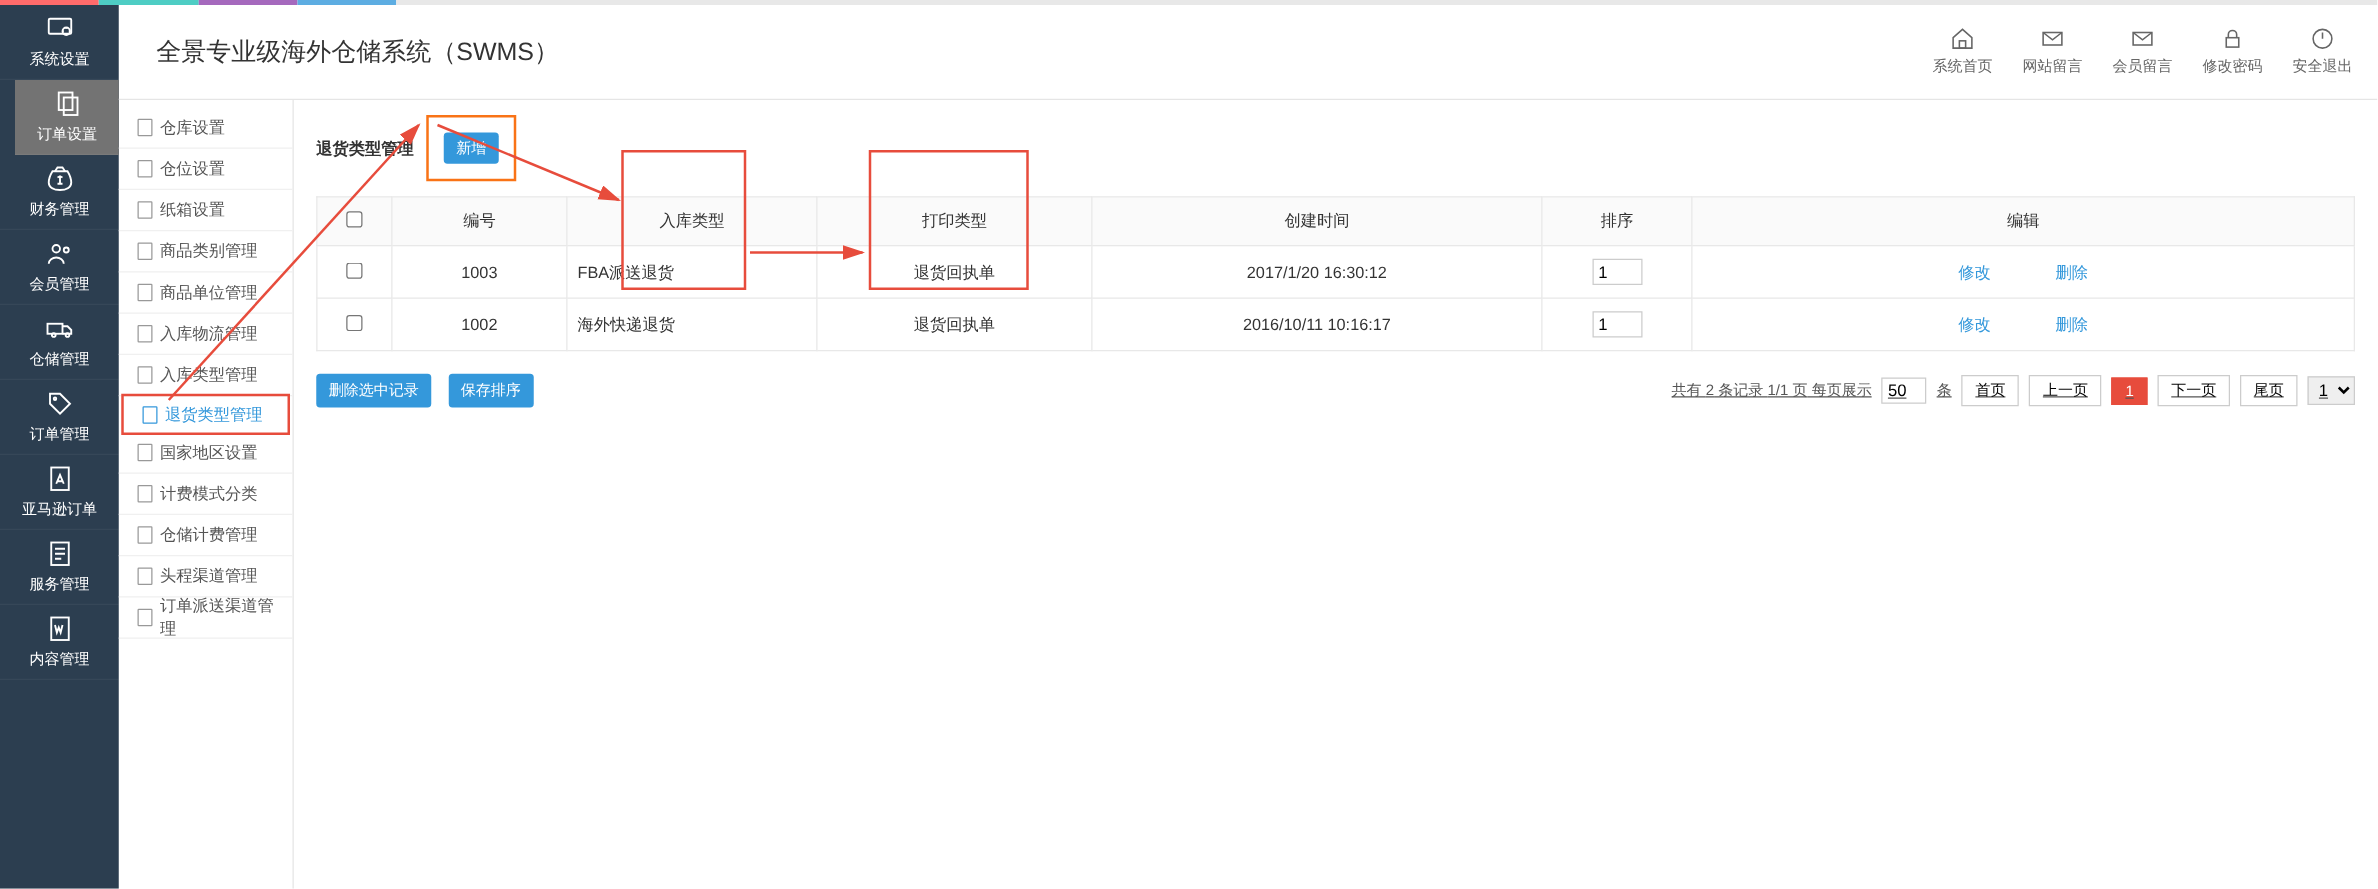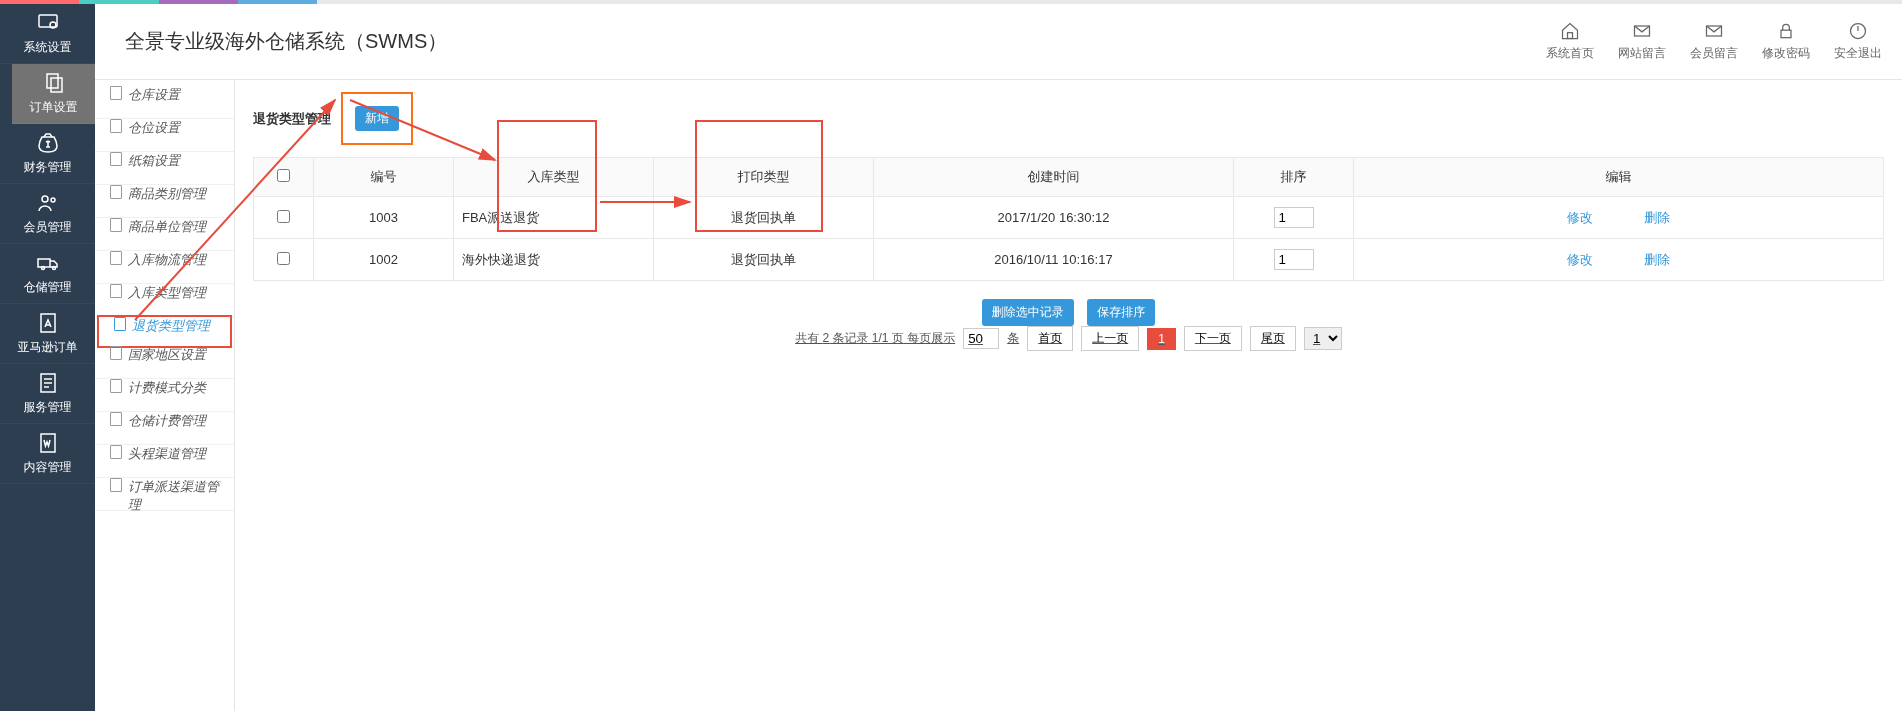--- a/index.html
+++ b/index.html
@@ -24,21 +24,21 @@
 
 .header { height: 76px; display: flex; align-items: center; justify-content: space-between; padding: 0 20px 0 30px; border-bottom: 1px solid #e5e5e5; }
 .header-title { font-size: 20px; color: #333; font-weight: normal; }
 .header-actions { display: flex; gap: 24px; }
 .header-action { display: flex; flex-direction: column; align-items: center; gap: 4px; color: #666; cursor: pointer; font-size: 12px; }
 .header-action .icon { width: 20px; height: 20px; }
 
 .content { flex: 1; display: flex; }
 
 .submenu { width: 140px; border-right: 1px solid #e5e5e5; padding: 6px 0; }
-.submenu-item { height: 33px; display: flex; padding: 0 15px; cursor: pointer; color: #555; gap: 6px; border-bottom: 1px solid #f0f0f0; font-style: italic; }
+.submenu-item { height: 33px; display: flex; align-items: center; padding: 0 15px; cursor: pointer; color: #555; gap: 6px; border-bottom: 1px solid #f0f0f0; }
 .submenu-item.active { color: #3498db; border: 2px solid #e74c3c; margin: -2px 2px; }
 .submenu-item .doc-icon { width: 12px; height: 14px; border: 1px solid #999; border-radius: 1px; position: relative; flex-shrink: 0; }
 .submenu-item.active .doc-icon { border-color: #3498db; }
 
 .page { flex: 1; padding: 12px 18px; position: relative; }
 
 .page-header { display: flex; align-items: center; gap: 10px; margin-bottom: 12px; }
 .page-title { font-weight: bold; font-size: 13px; }
 .btn-new { background: #3498db; color: #fff; border: none; padding: 4px 10px; border-radius: 3px; cursor: pointer; font-size: 12px; }
 .new-highlight { border: 2px solid #f97316; padding: 12px; display: inline-block; }
@@ -53,21 +53,21 @@
 .col-print { width: 220px; }
 .col-time { width: 360px; }
 .col-sort { width: 120px; }
 .col-edit { width: auto; }
 .sort-input { width: 40px; padding: 2px 4px; border: 1px solid #ccc; text-align: left; }
 .action-link { color: #3498db; cursor: pointer; margin: 0 24px; }
 
 .red-box-type { position: absolute; border: 2px solid #e74c3c; pointer-events: none; }
 .red-box-print { position: absolute; border: 2px solid #e74c3c; pointer-events: none; }
 
-.page-footer { display: flex; justify-content: space-between; align-items: center; margin-top: 18px; flex-direction: column; }
+.page-footer { display: flex; justify-content: space-between; align-items: center; margin-top: 18px; }
 .btn-delete { background: #3498db; color: #fff; border: none; padding: 5px 10px; border-radius: 3px; cursor: pointer; font-size: 12px; }
 .btn-save { background: #3498db; color: #fff; border: none; padding: 5px 10px; border-radius: 3px; cursor: pointer; font-size: 12px; margin-left: 10px; }
 .pagination { display: flex; align-items: center; gap: 8px; font-size: 12px; color: #555; text-decoration: underline; }
 .page-input { width: 36px; border: 1px solid #ccc; padding: 2px 4px; }
 .page-btn { border: 1px solid #ccc; background: #fff; padding: 3px 10px; cursor: pointer; font-size: 12px; }
 .page-btn.active { background: #e74c3c; color: #fff; border-color: #e74c3c; }
 .page-select { border: 1px solid #ccc; padding: 2px 4px; }
 
 .arrow-svg { position: absolute; pointer-events: none; }
 </style>
@@ -117,20 +117,27 @@
       <span>会员管理</span>
     </div>
     <div class="sidebar-item">
       <svg class="icon" viewBox="0 0 24 24" fill="none" stroke="#fff" stroke-width="1.5">
           <rect x="2" y="8" width="12" height="8"></rect>
           <path d="M14 10h4l3 3v3h-7"></path>
           <circle cx="7" cy="17" r="1.5"></circle>
           <circle cx="18" cy="17" r="1.5"></circle>
         </svg>
       <span>仓储管理</span>
+    </div>
+    <div class="sidebar-item">
+      <svg class="icon" viewBox="0 0 24 24" fill="none" stroke="#fff" stroke-width="1.5">
+          <path d="M4 4h8l8 8-8 8-8-8z"></path>
+          <circle cx="8" cy="8" r="1"></circle>
+        </svg>
+      <span>订单管理</span>
     </div>
     <div class="sidebar-item">
       <svg class="icon" viewBox="0 0 24 24" fill="none" stroke="#fff" stroke-width="1.5">
           <rect x="5" y="3" width="14" height="18"></rect>
           <path d="M9 16l3-7 3 7M10 14h4"></path>
         </svg>
       <span>亚马逊订单</span>
     </div>
     <div class="sidebar-item">
       <svg class="icon" viewBox="0 0 24 24" fill="none" stroke="#fff" stroke-width="1.5">

